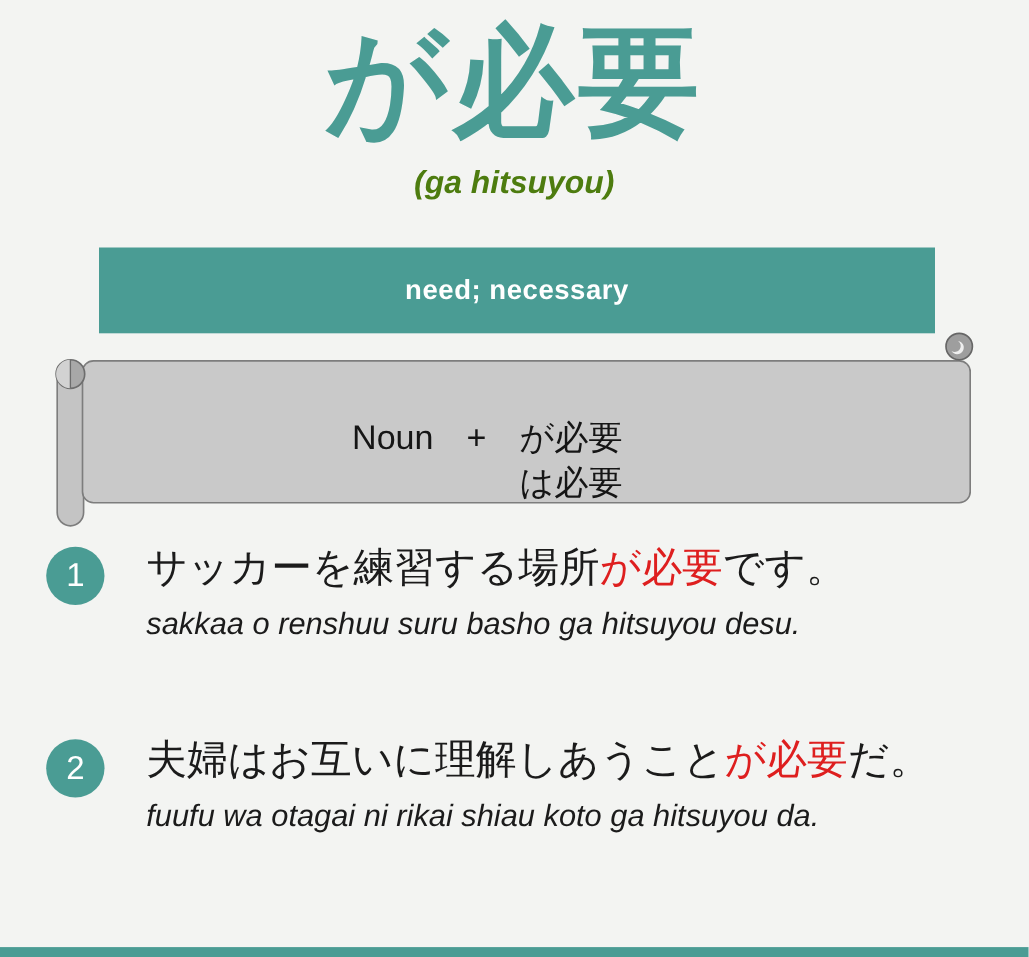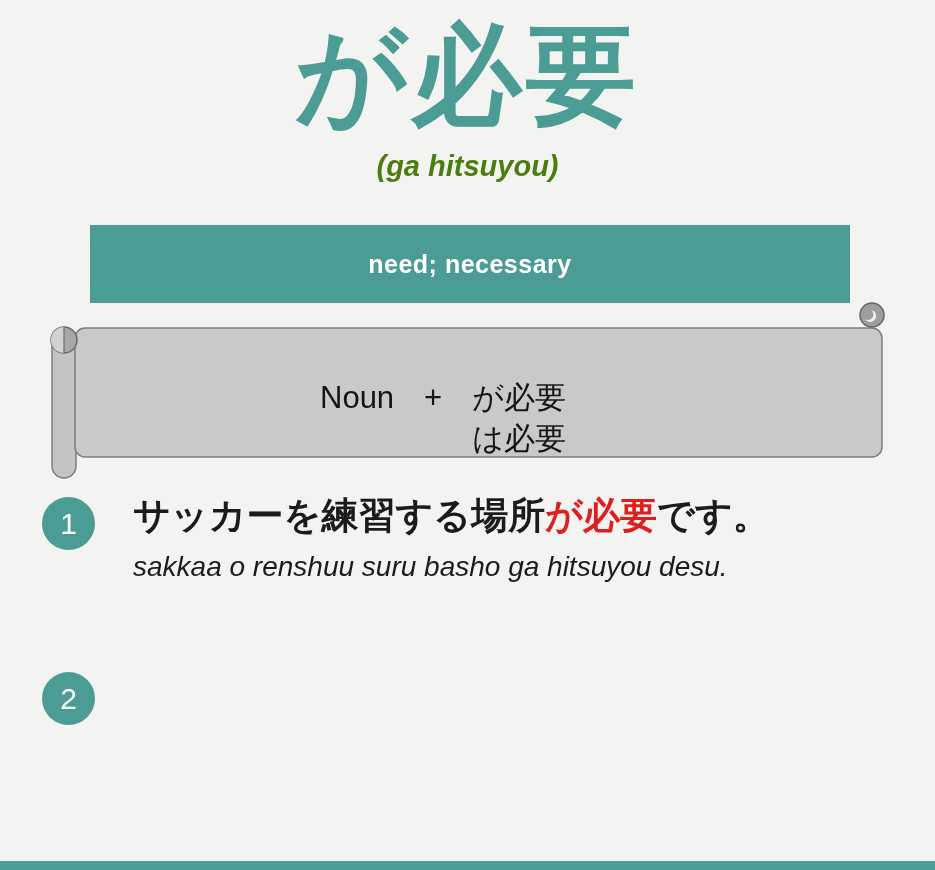--- a/index.html
+++ b/index.html
@@ -49,21 +49,21 @@
   .example-2 { top: 668px; }
   .badge {
     position: absolute; left: 42px; width: 53px; height: 53px;
     border-radius: 50%;
     background: var(--accent-teal, #4a9c94);
     display: flex; align-items: center; justify-content: center;
     color: #ffffff; font-size: 30px;
   }
   .badge-1 { top: 497px; }
   .badge-2 { top: 672px; }
-  .jp-line   { font-size: 37px; line-height: 46px; margin-bottom: 11px; white-space: nowrap; font-weight: bold; }
+  .jp-line   { font-size: 37px; line-height: 46px; margin-bottom: 11px; white-space: nowrap; }
   .romaji    { font-size: 28px; line-height: 34px; font-style: italic; margin-bottom: 9px; white-space: nowrap; }
   .en-line   { font-size: 31px; line-height: 36px; white-space: nowrap; }
   .hl { color: var(--highlight-red, #de1f1f); }
   .bottom-bar {
     position: absolute; left: 0; bottom: 0;
     width: 935px; height: 9px;
     background: var(--accent-teal, #4a9c94);
   }
 </style>
 </head>
@@ -114,15 +114,19 @@
   <div class="jp-line">
     <span>サッカーを練習する場所</span><span class="hl">が必要</span><span>です。</span>
   </div>
   <div class="romaji">sakkaa o renshuu suru basho ga hitsuyou desu.</div>
 </div>
 
 <div class="badge badge-2">
   <span>2</span>
 </div>
 <div class="example example-2">
+  <div class="jp-line">
+    <span>夫婦はお互いに理解しあうこと</span><span class="hl">が必要</span><span>だ。</span>
+  </div>
+  <div class="romaji">fuufu wa otagai ni rikai shiau koto ga hitsuyou da.</div>
 </div>
 
 <div class="bottom-bar"></div>
 
 </body></html>

